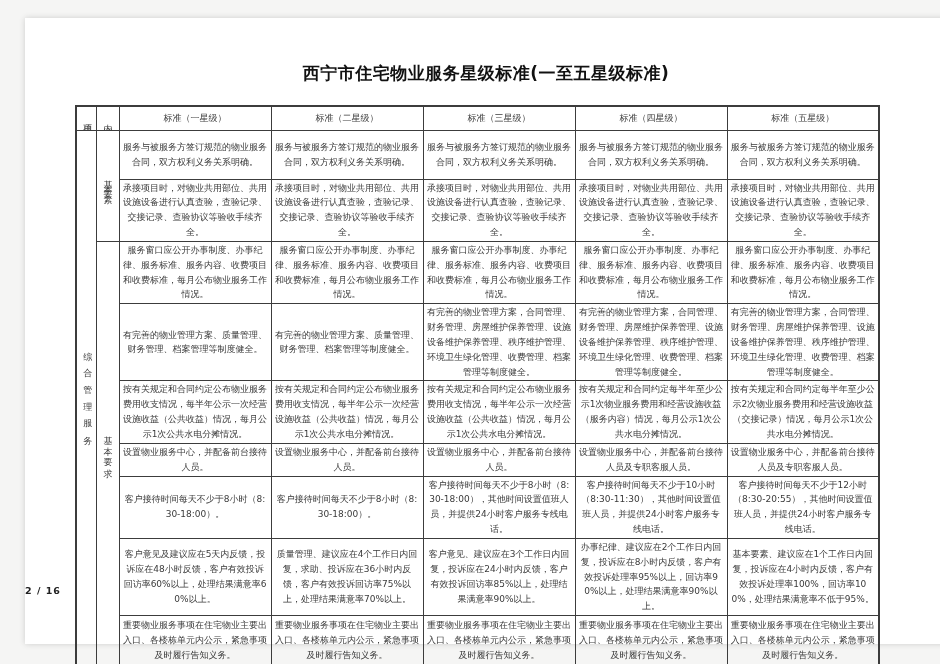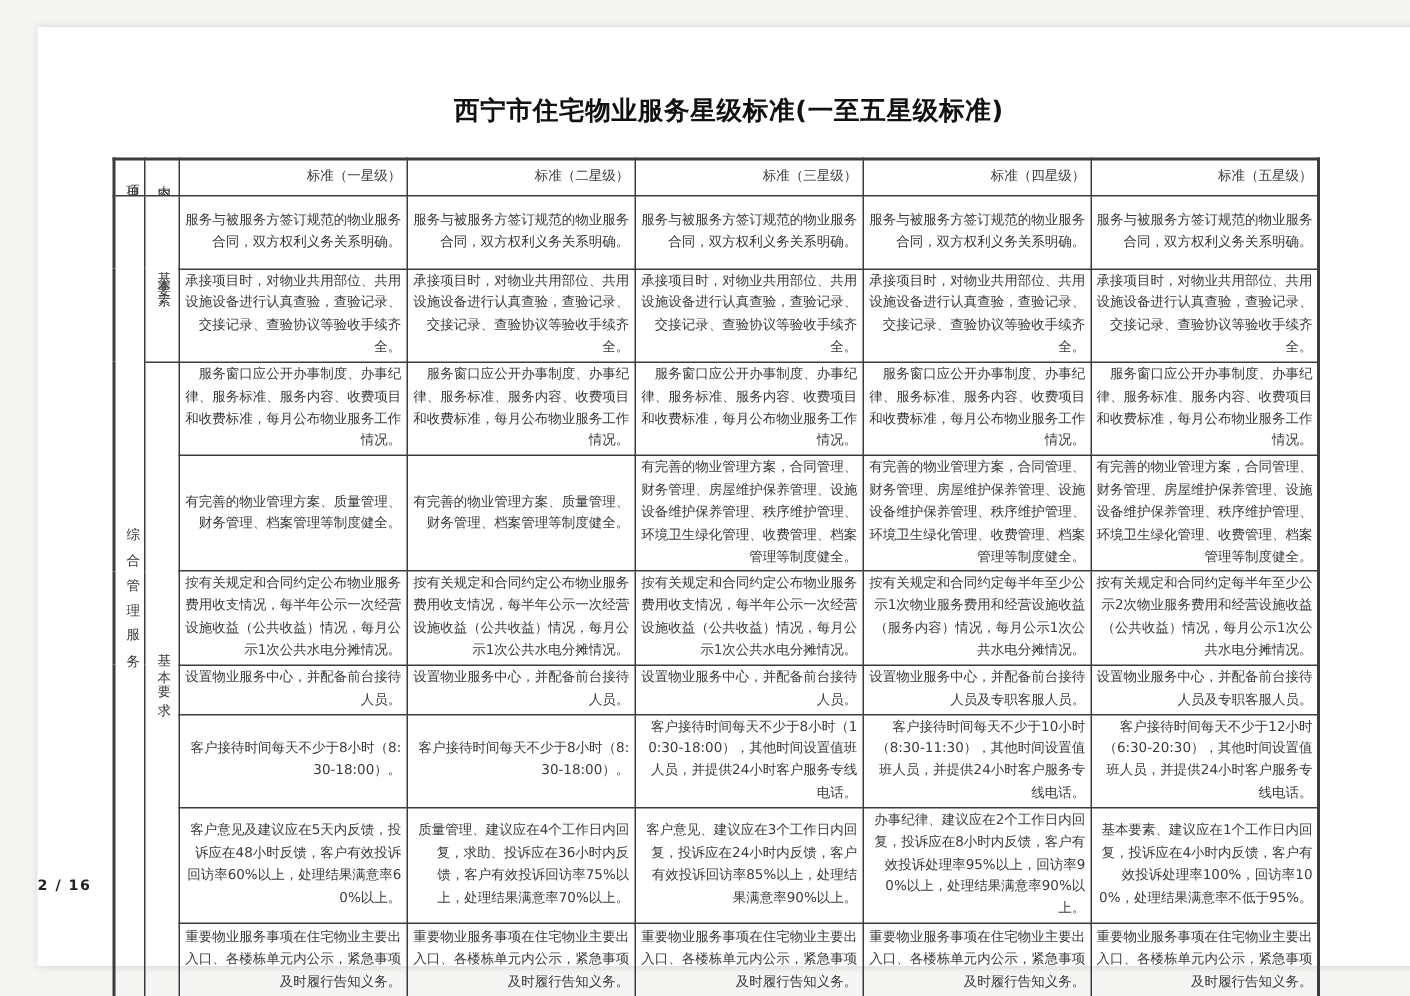--- a/index.html
+++ b/index.html
@@ -23,21 +23,21 @@
   }
   table.std{
     position:absolute;left:50px;top:87px;width:805px;height:458px;
     border-collapse:collapse;table-layout:fixed;
     color:#3a3a3a;
     border:2px solid #3c3c3c;
   }
   table.std td, table.std th{
     border:1px solid #3c3c3c;
     font-size:9px;font-weight:normal;
-    text-align:right;vertical-align:middle;
+    text-align:center;vertical-align:middle;
     padding:1px 3px;line-height:1.65;
     word-break:break-all;
     overflow:hidden;
   }
   .vcell{padding:0;}
   .vtext{
     display:inline-block;
     writing-mode:vertical-lr;
     text-orientation:upright;
   }
@@ -112,37 +112,37 @@
         <td>有完善的物业管理方案，合同管理、财务管理、房屋维护保养管理、设施设备维护保养管理、秩序维护管理、环境卫生绿化管理、收费管理、档案管理等制度健全。</td>
         <td>有完善的物业管理方案，合同管理、财务管理、房屋维护保养管理、设施设备维护保养管理、秩序维护管理、环境卫生绿化管理、收费管理、档案管理等制度健全。</td>
         <td>有完善的物业管理方案，合同管理、财务管理、房屋维护保养管理、设施设备维护保养管理、秩序维护管理、环境卫生绿化管理、收费管理、档案管理等制度健全。</td>
       </tr>
 
       <tr style="height:60px">
         <td>按有关规定和合同约定公布物业服务费用收支情况，每半年公示一次经营设施收益（公共收益）情况，每月公示1次公共水电分摊情况。</td>
         <td>按有关规定和合同约定公布物业服务费用收支情况，每半年公示一次经营设施收益（公共收益）情况，每月公示1次公共水电分摊情况。</td>
         <td>按有关规定和合同约定公布物业服务费用收支情况，每半年公示一次经营设施收益（公共收益）情况，每月公示1次公共水电分摊情况。</td>
         <td>按有关规定和合同约定每半年至少公示1次物业服务费用和经营设施收益（服务内容）情况，每月公示1次公共水电分摊情况。</td>
-        <td>按有关规定和合同约定每半年至少公示2次物业服务费用和经营设施收益（公共收益）情况，每月公示1次公共水电分摊情况。</td>
+        <td>按有关规定和合同约定每半年至少公示2次物业服务费用和经营设施收益（交接记录）情况，每月公示1次公共水电分摊情况。</td>
       </tr>
 
       <tr style="height:28px">
         <td>设置物业服务中心，并配备前台接待人员。</td>
         <td>设置物业服务中心，并配备前台接待人员。</td>
         <td>设置物业服务中心，并配备前台接待人员。</td>
         <td>设置物业服务中心，并配备前台接待人员及专职客服人员。</td>
         <td>设置物业服务中心，并配备前台接待人员及专职客服人员。</td>
       </tr>
 
       <tr style="height:47px">
         <td>客户接待时间每天不少于8小时（8:30-18:00）。</td>
         <td>客户接待时间每天不少于8小时（8:30-18:00）。</td>
-        <td>客户接待时间每天不少于8小时（10:30-18:00），其他时间设置值班人员，并提供24小时客户服务专线电话。</td>
+        <td>客户接待时间每天不少于8小时（8:30-18:00），其他时间设置值班人员，并提供24小时客户服务专线电话。</td>
         <td>客户接待时间每天不少于10小时（8:30-11:30），其他时间设置值班人员，并提供24小时客户服务专线电话。</td>
-        <td>客户接待时间每天不少于12小时（6:30-20:30），其他时间设置值班人员，并提供24小时客户服务专线电话。</td>
+        <td>客户接待时间每天不少于12小时（8:30-20:55），其他时间设置值班人员，并提供24小时客户服务专线电话。</td>
       </tr>
 
       <tr style="height:60px">
         <td>客户意见及建议应在5天内反馈，投诉应在48小时反馈，客户有效投诉回访率60%以上，处理结果满意率60%以上。</td>
         <td>质量管理、建议应在4个工作日内回复，求助、投诉应在36小时内反馈，客户有效投诉回访率75%以上，处理结果满意率70%以上。</td>
         <td>客户意见、建议应在3个工作日内回复，投诉应在24小时内反馈，客户有效投诉回访率85%以上，处理结果满意率90%以上。</td>
         <td>办事纪律、建议应在2个工作日内回复，投诉应在8小时内反馈，客户有效投诉处理率95%以上，回访率90%以上，处理结果满意率90%以上。</td>
         <td>基本要素、建议应在1个工作日内回复，投诉应在4小时内反馈，客户有效投诉处理率100%，回访率100%，处理结果满意率不低于95%。</td>
       </tr>
 

